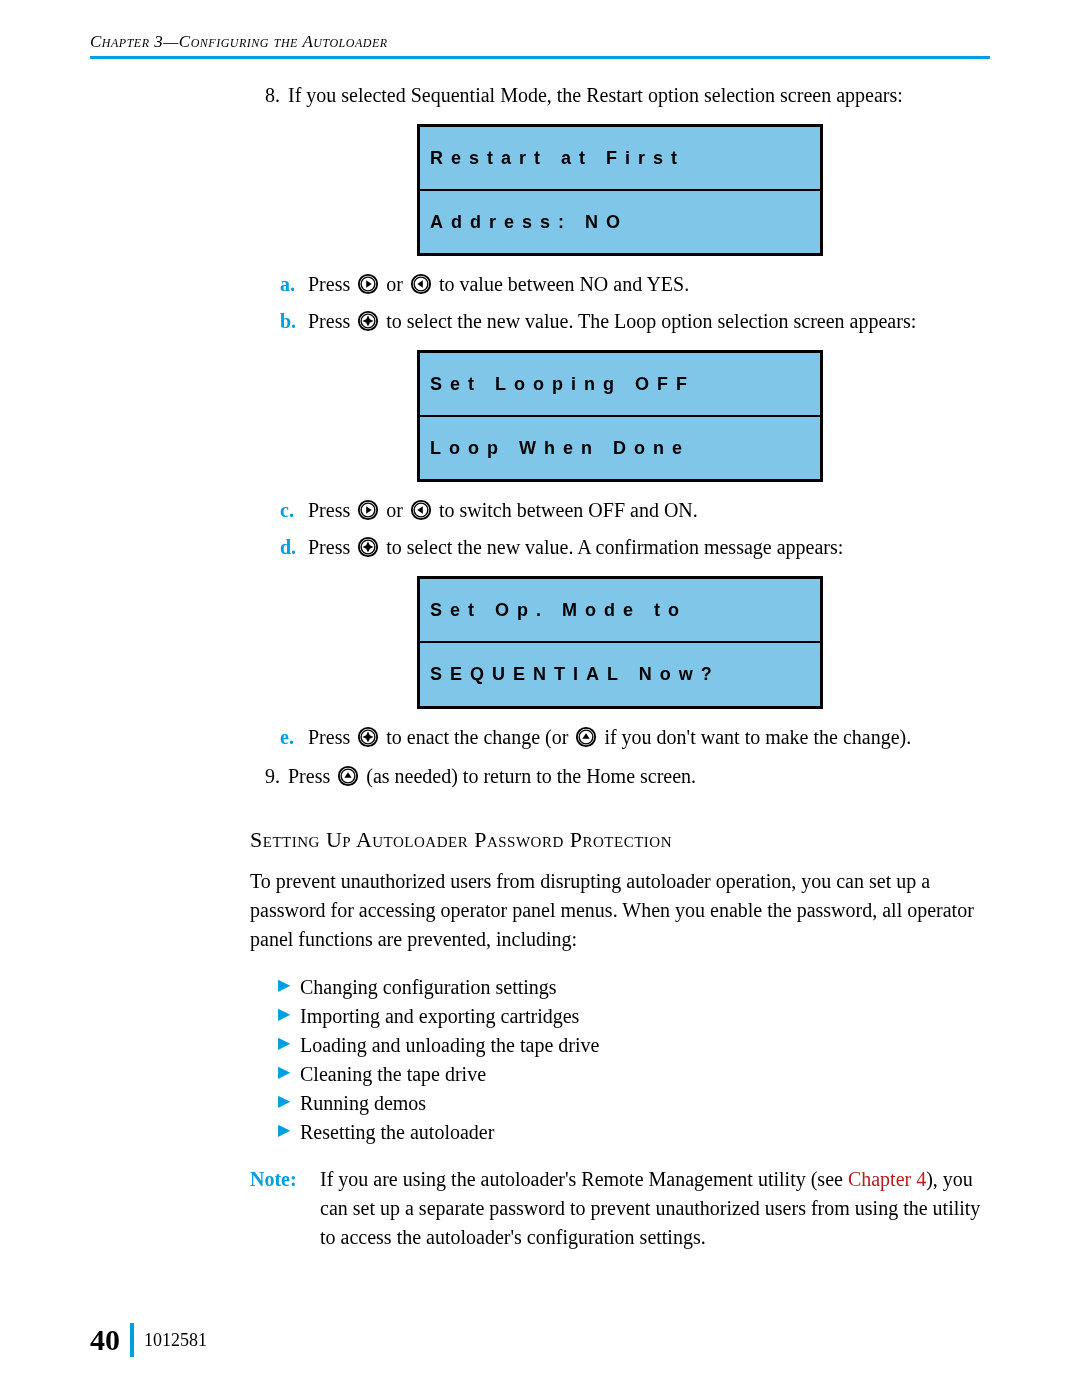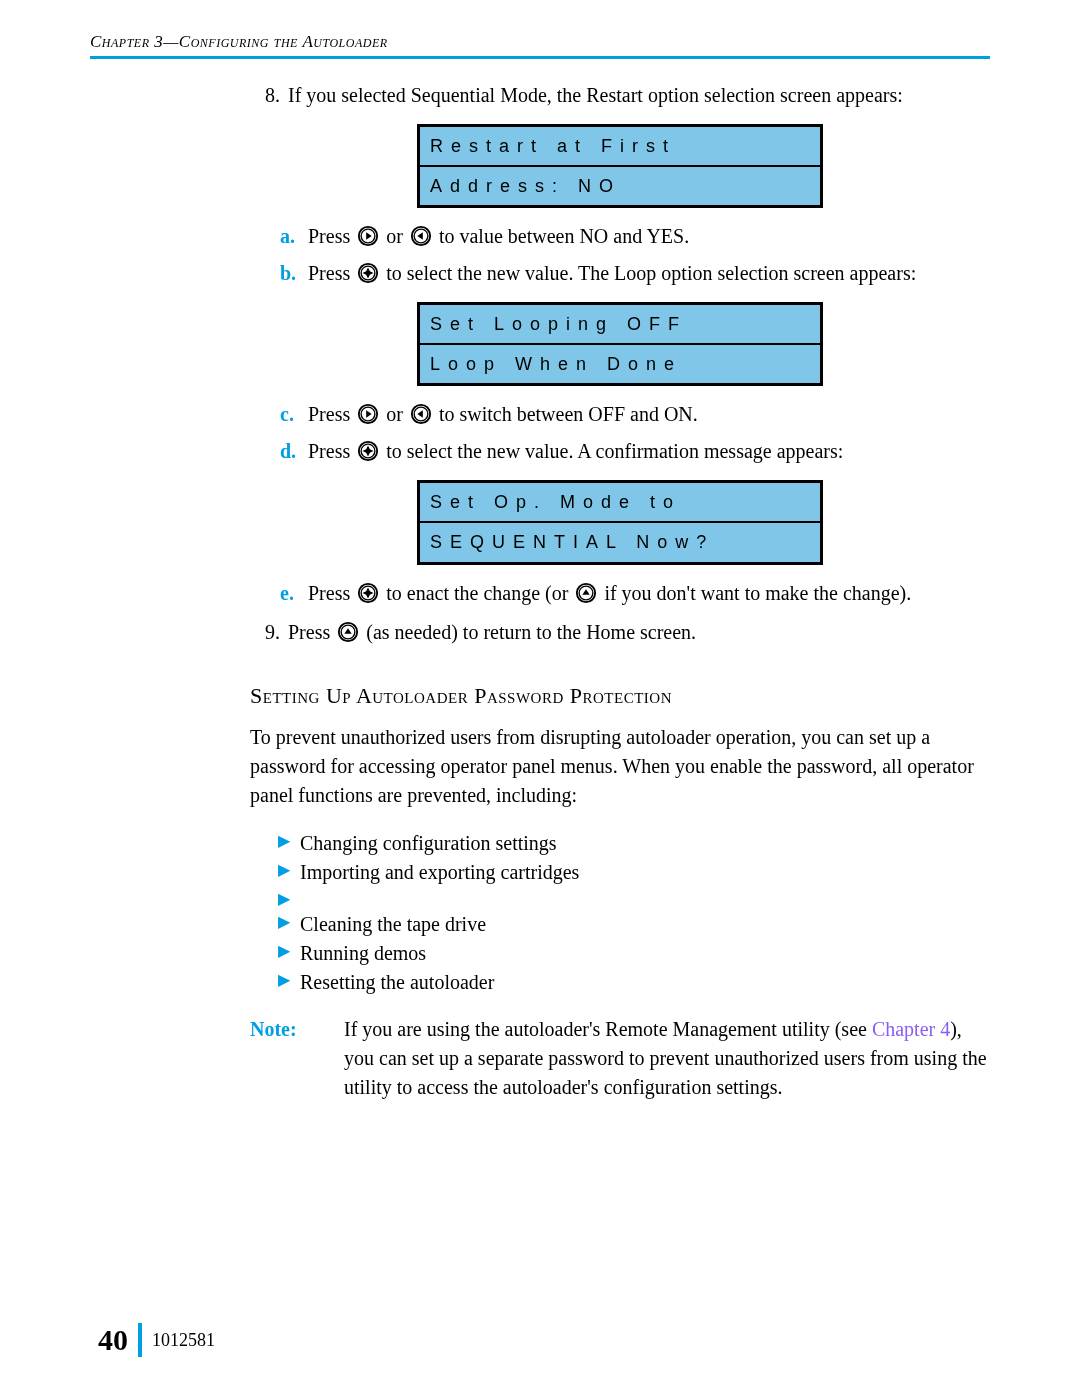--- a/index.html
+++ b/index.html
@@ -61,23 +61,24 @@
   }
   .lcd {
     margin: 14px auto 14px auto;
     width: 400px;
     border: 3px solid #000;
     background: #7fc6e8;
     font-family: Arial, Helvetica, sans-serif;
     font-size: 18px;
   }
   .lcd-row {
-    padding: 6px 10px;
+    padding: 18px 10px;
     letter-spacing: 8px;
     white-space: pre;
+    font-weight: bold;
   }
   .lcd-row + .lcd-row { border-top: 2px solid #000; }
   .icon {
     display: inline-flex;
     align-items: center;
     justify-content: center;
     vertical-align: -4px;
     margin: 0 2px;
   }
   .icon svg { width: 22px; height: 22px; }
@@ -112,25 +113,25 @@
     display: flex;
     font-size: 20px;
     line-height: 1.45;
   }
   .note-label {
     flex: 0 0 70px;
     font-weight: bold;
     color: #009fe3;
   }
   .note-text { flex: 1; }
-  .chap-link { color: #8b5cf6; }
+  .chap-link { color: #b91c1c; }
   .footer {
     position: absolute;
     bottom: 40px;
-    left: 8px;
+    left: 0;
     right: 0;
     padding: 0 90px;
   }
   .footer-line {
     display: flex;
     align-items: center;
   }
   .page-num {
     font-size: 30px;
     font-weight: bold;
@@ -313,36 +314,37 @@
       <div class="bullet-item">
         <div class="marker">▶</div>
         <div>Changing configuration settings</div>
       </div>
       <div class="bullet-item">
         <div class="marker">▶</div>
         <div>Importing and exporting cartridges</div>
       </div>
       <div class="bullet-item">
         <div class="marker">▶</div>
+        <div>Loading and unloading the tape drive</div>
       </div>
       <div class="bullet-item">
         <div class="marker">▶</div>
         <div>Cleaning the tape drive</div>
       </div>
       <div class="bullet-item">
         <div class="marker">▶</div>
         <div>Running demos</div>
       </div>
       <div class="bullet-item">
         <div class="marker">▶</div>
         <div>Resetting the autoloader</div>
       </div>
     </div>
 
-  <div class="note-block" style="margin-left:160px;gap:24px;">
+  <div class="note-block" style="margin-left:160px;">
     <div class="note-label">Note:</div>
     <div class="note-text">
       <span>If you are using the autoloader's Remote Management utility (see </span><span class="chap-link">Chapter 4</span><span>), you can set up a separate password to prevent unauthorized users from using the utility to access the autoloader's configuration settings.</span>
     </div>
   </div>
 
 </div>
 
 <div class="footer">
   <div class="footer-line">

